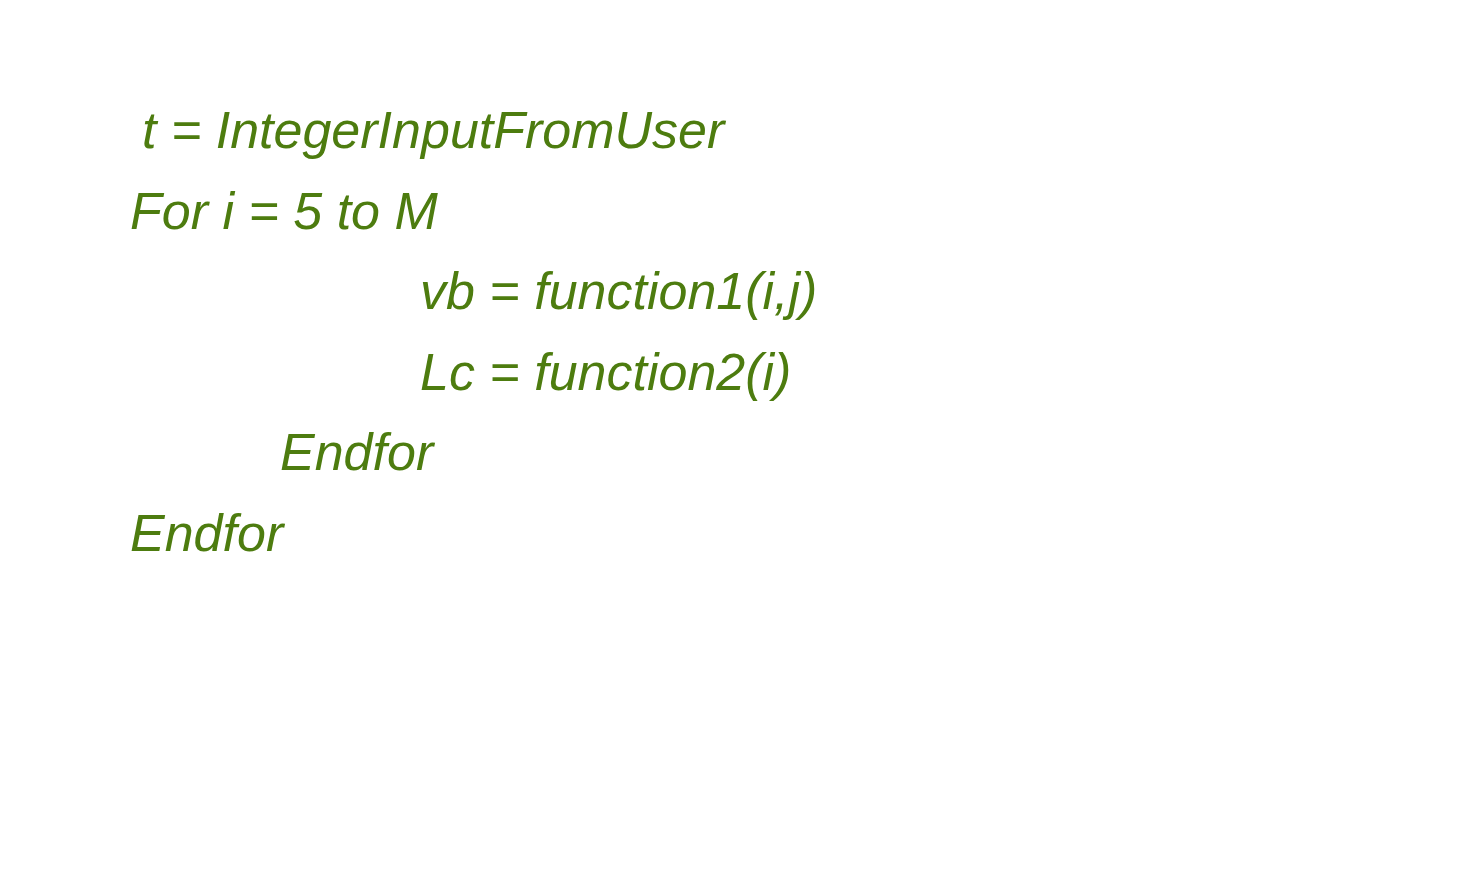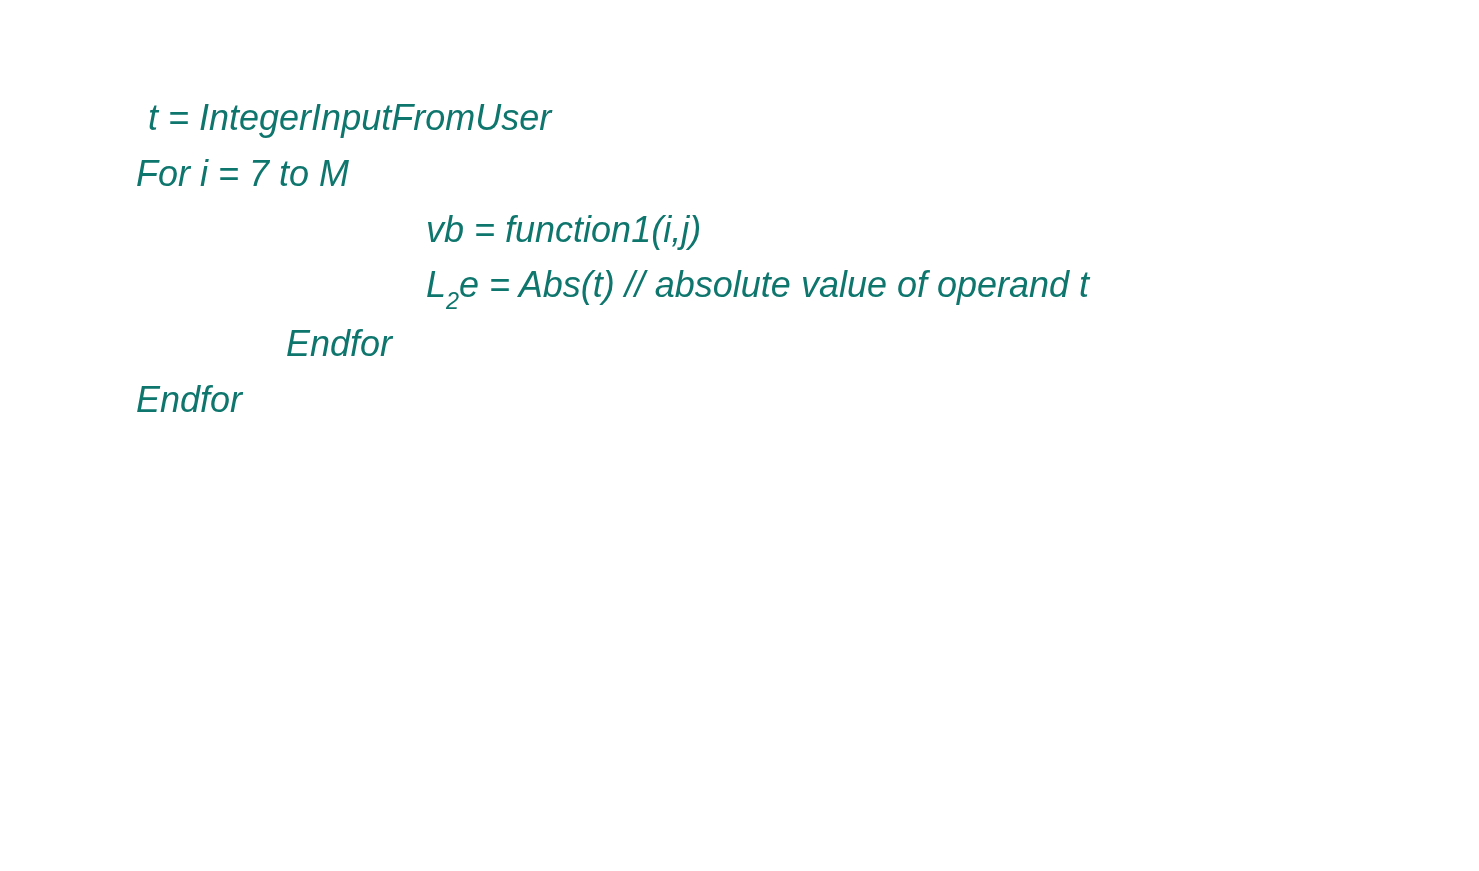--- a/index.html
+++ b/index.html
@@ -6,25 +6,25 @@
     margin: 0;
     padding: 0;
     width: 1479px;
     height: 871px;
     background: #ffffff;
     font-family: Arial, Helvetica, sans-serif;
   }
   .code-block {
     position: absolute;
     top: 90px;
-    left: 136px;
+    left: 130px;
     font-style: italic;
-    font-size: 36px;
+    font-size: 52px;
     line-height: 1.55;
-    color: #0f766e;
+    color: #4d7c0f;
     white-space: nowrap;
   }
   .line {
     display: block;
   }
   .indent0 { padding-left: 0px; }
   .indent0b { padding-left: 12px; }
   .indent1 { padding-left: 150px; }
   .indent2 { padding-left: 290px; font-style: italic; }
   .sub {
@@ -33,18 +33,18 @@
     position: relative;
     top: 0.15em;
   }
   .seg { display: inline; }
 </style>
 </head>
 <body>
 
 <div class="code-block" id="code-root">
     <div class="line indent0b"><span class="seg">t = IntegerInputFromUser</span></div>
-    <div class="line indent0"><span class="seg">For i = 7 to M</span></div>
+    <div class="line indent0"><span class="seg">For i = 5 to M</span></div>
     <div class="line indent2"><span class="seg">vb = function1(i,j)</span></div>
-    <div class="line indent2"><span class="seg">L</span><span class="seg sub">2</span><span class="seg">e =  Abs(t)  // absolute value of operand t</span></div>
+    <div class="line indent2"><span class="seg">Lc = function2(i)</span></div>
     <div class="line indent1"><span class="seg">Endfor</span></div>
     <div class="line indent0"><span class="seg">Endfor</span></div>
   </div>
 
 </body></html>

